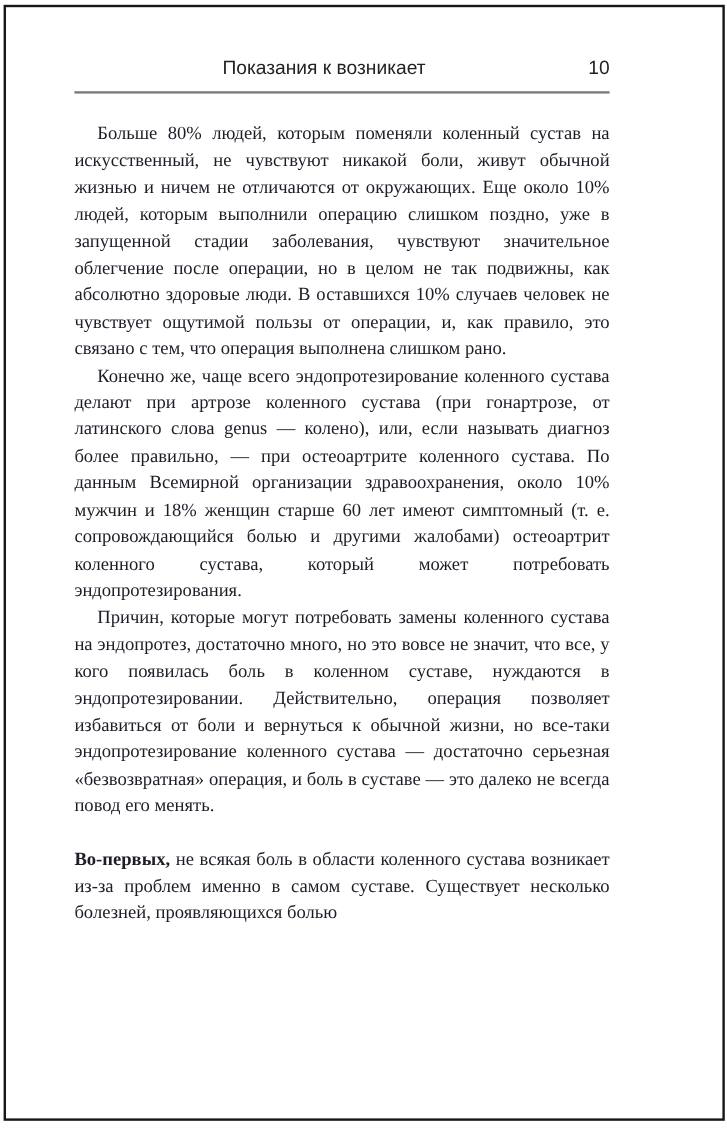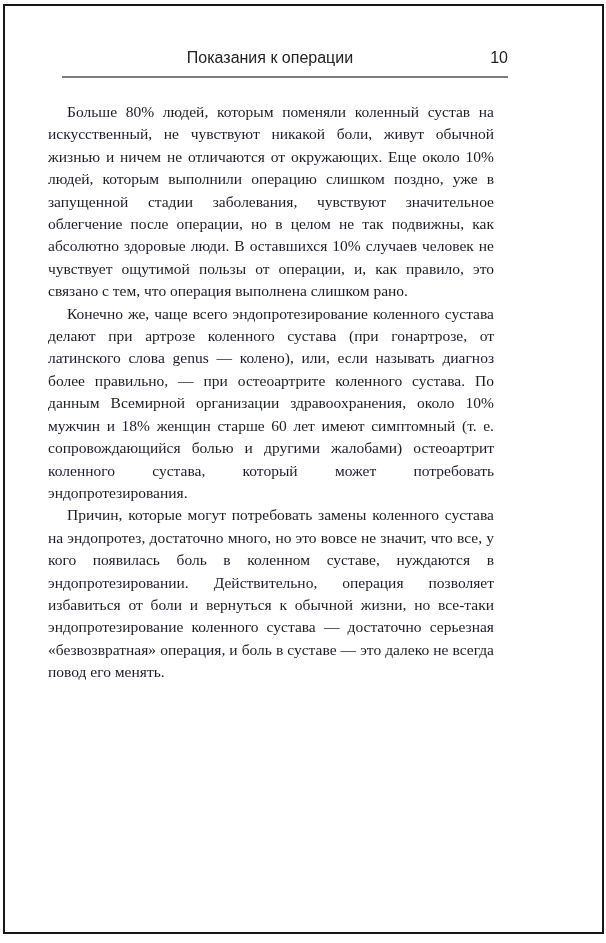--- a/index.html
+++ b/index.html
@@ -48,21 +48,21 @@
   .head-rule {
     position: absolute;
     left: 62px;
     top: 76px;
     width: 446px;
     height: 2px;
     background: #7d7d7d;
   }
   .text-block {
     position: absolute;
-    left: 48px;
+    left: 62px;
     top: 101px;
     width: 446px;
     font-size: 15.5px;
     line-height: 22.4px;
     color: #1d1d27;
     text-align: justify;
     hyphens: auto;
     -webkit-hyphens: auto;
   }
   .text-block p {
@@ -77,23 +77,24 @@
   }
   .seg-bold { font-weight: bold; }
   .seg-italic { }
 </style>
 </head>
 <body style="background: rgb(255, 255, 255);">
 
 <div class="page-frame" style="border-color: rgb(22, 22, 22);"></div>
 
 <div class="running-head" style="color: rgb(34, 34, 34);">
-  <span class="head-title">Показания к операции</span>
+  <span class="head-title">Показания к возникает</span>
   <span class="page-number">10</span>
 </div>
 
 <div class="head-rule" style="background: rgb(125, 125, 125);"></div>
 
 <div class="text-block" style="color: rgb(29, 29, 39);">
     <p class="indent"><span>Больше 80% людей, которым поменяли коленный сустав на искусственный, не чувствуют никакой боли, живут обычной жизнью и ничем не отличаются от окружающих. Еще около 10% людей, которым выполнили операцию слишком поздно, уже в запущенной стадии заболевания, чувствуют значительное облегчение после операции, но в целом не так подвижны, как абсолютно здоровые люди. В оставшихся 10% случаев человек не чувствует ощутимой пользы от операции, и, как правило, это связано с тем, что операция выполнена слишком рано.</span></p>
     <p class="indent"><span>Конечно же, чаще всего эндопротезирование коленного сустава делают при артрозе коленного сустава (при гонартрозе, от латинского слова </span><span class="seg-italic">genus</span><span> — колено), или, если называть диагноз более правильно, — при остеоартрите коленного сустава. По данным Всемирной организации здравоохранения, около 10% мужчин и 18% женщин старше 60 лет имеют симптомный (т. е. сопровождающийся болью и другими жалобами) остеоартрит коленного сустава, который может потребовать эндопротезирования.</span></p>
     <p class="indent"><span>Причин, которые могут потребовать замены коленного сустава на эндопротез, достаточно много, но это вовсе не значит, что все, у кого появилась боль в коленном суставе, нуждаются в эндопротезировании. Действительно, операция позволяет избавиться от боли и вернуться к обычной жизни, но все-таки эндопротезирование коленного сустава — достаточно серьезная «безвозвратная» операция, и боль в суставе — это далеко не всегда повод его менять.</span></p>
+    <p class="gap-before"><span class="seg-bold">Во-первых,</span><span> не всякая боль в области коленного сустава возникает из-за проблем именно в самом суставе. Существует несколько болезней, проявляющихся болью</span></p>
   </div>
 
 </body></html>

